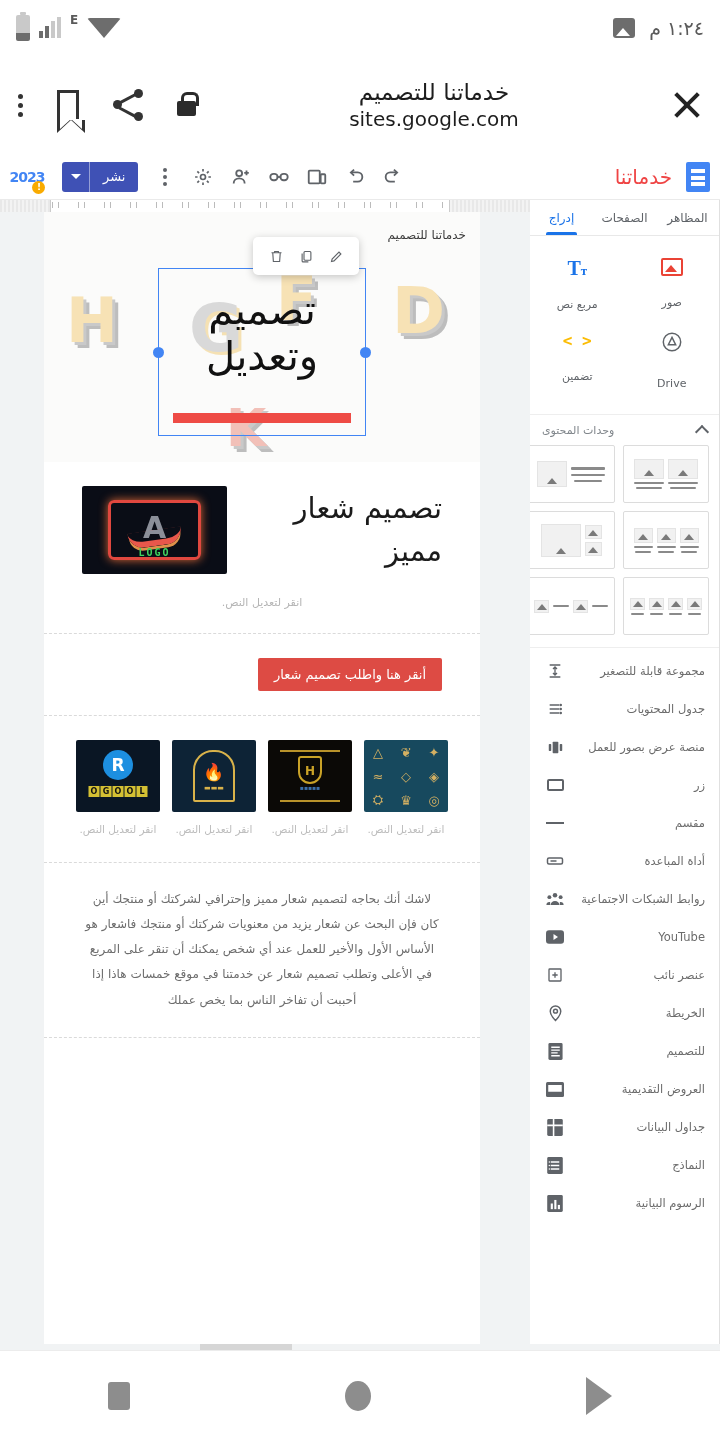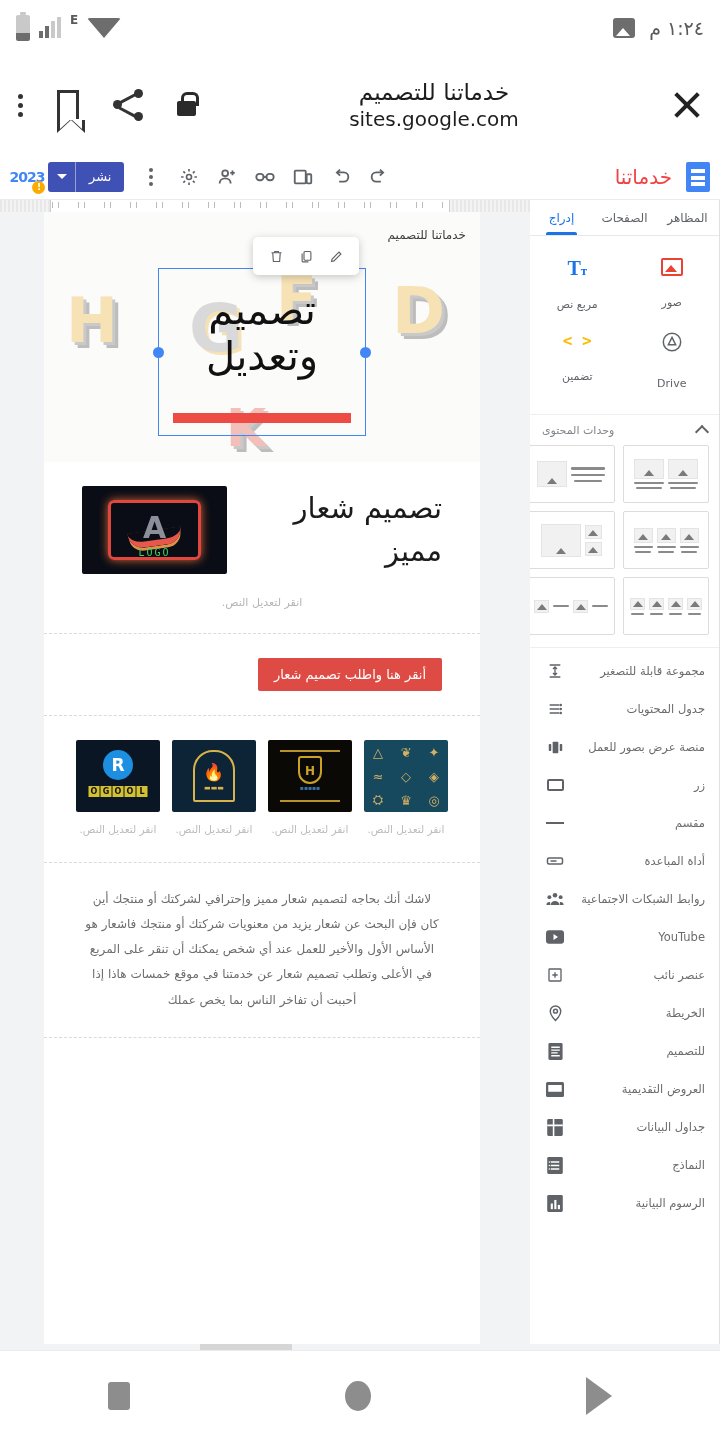--- a/index.html
+++ b/index.html
@@ -68,21 +68,21 @@
   .ic-close{ position:relative; width:30px; height:30px; }
   .ic-close s{ position:absolute; top:13px; left:-1px; width:32px; height:4px; background:#222; }
   .ic-close s:nth-child(1){ transform:rotate(45deg); }
   .ic-close s:nth-child(2){ transform:rotate(-45deg); }
 
   
   .sitesbar{ height:46px; background:#fff; display:flex; align-items:center;
      justify-content:space-between; padding:0 10px; direction:ltr;
      border-bottom:1px solid #eaeaea; }
   .sb-tools{ display:flex; align-items:center; gap:0; }
-  .badge2023{ width:30px; height:30px; margin:0 6px 0 2px; position:relative;
+  .badge2023{ width:30px; height:30px; margin:0 20px 0 2px; position:relative;
      display:flex; align-items:center; justify-content:center;
      font-size:14px; font-weight:700; color:#4285f4; letter-spacing:-1px; }
   .badge2023 em{ font-style:normal; }
   .badge2023 .warn{ position:absolute; right:-3px; bottom:-2px; width:13px; height:13px;
      background:#f9ab00; border-radius:50%; color:#fff; font-size:9px; font-weight:700;
      display:flex; align-items:center; justify-content:center; }
   .publishwrap{ display:flex; height:30px; background:#3f51b5; border-radius:3px;
      overflow:hidden; direction:rtl; margin-right:8px; }
   .publishwrap .lbl{ color:#fff; font-size:13px; padding:0 13px; display:flex;
      align-items:center; }
@@ -191,21 +191,21 @@
   .logo-img{ width:145px; height:88px; background:#0a0d16; border-radius:2px; position:relative;
      overflow:hidden; flex:none; }
   .logo-frame{ position:absolute; inset:14px 26px; border:3px solid #e0483f; border-radius:6px;
      box-shadow:0 0 10px rgba(255,120,60,.85); }
   .logo-A{ position:absolute; left:50%; top:24px; transform:translateX(-50%);
      font-size:30px; font-weight:800; color:#8b8f99; font-family:"DejaVu Sans",sans-serif; }
   .logo-swoosh{ position:absolute; left:50%; top:44px; transform:translateX(-50%) rotate(-8deg);
      width:54px; height:16px; border-bottom:6px solid #e8574b; border-radius:0 0 40px 40px;
      box-shadow:0 4px 0 -1px rgba(245,160,80,.9); }
   .logo-txt{ position:absolute; left:50%; bottom:16px; transform:translateX(-50%);
-     font-size:10px; font-weight:400; color:#3fd35f; letter-spacing:2px;
+     font-size:10px; font-weight:700; color:#3fd35f; letter-spacing:2px;
      font-family:"DejaVu Sans Mono",monospace; }
   .logo-head{ font-size:29px; color:#1b1b1b; line-height:1.5; flex:1; text-align:right; }
   .sub-hint{ font-size:11px; color:#b5b5b5; text-align:center; margin-top:22px; }
 
   .cta{ background:#dd4b44; color:#fff; font-size:13px; padding:9px 16px; border:none;
      border-radius:2px; display:inline-block; }
 
   .gallery{ display:flex; gap:12px; justify-content:center; }
   .gcell{ width:84px; }
   .gimg{ width:84px; height:72px; border-radius:2px; position:relative; overflow:hidden; }

